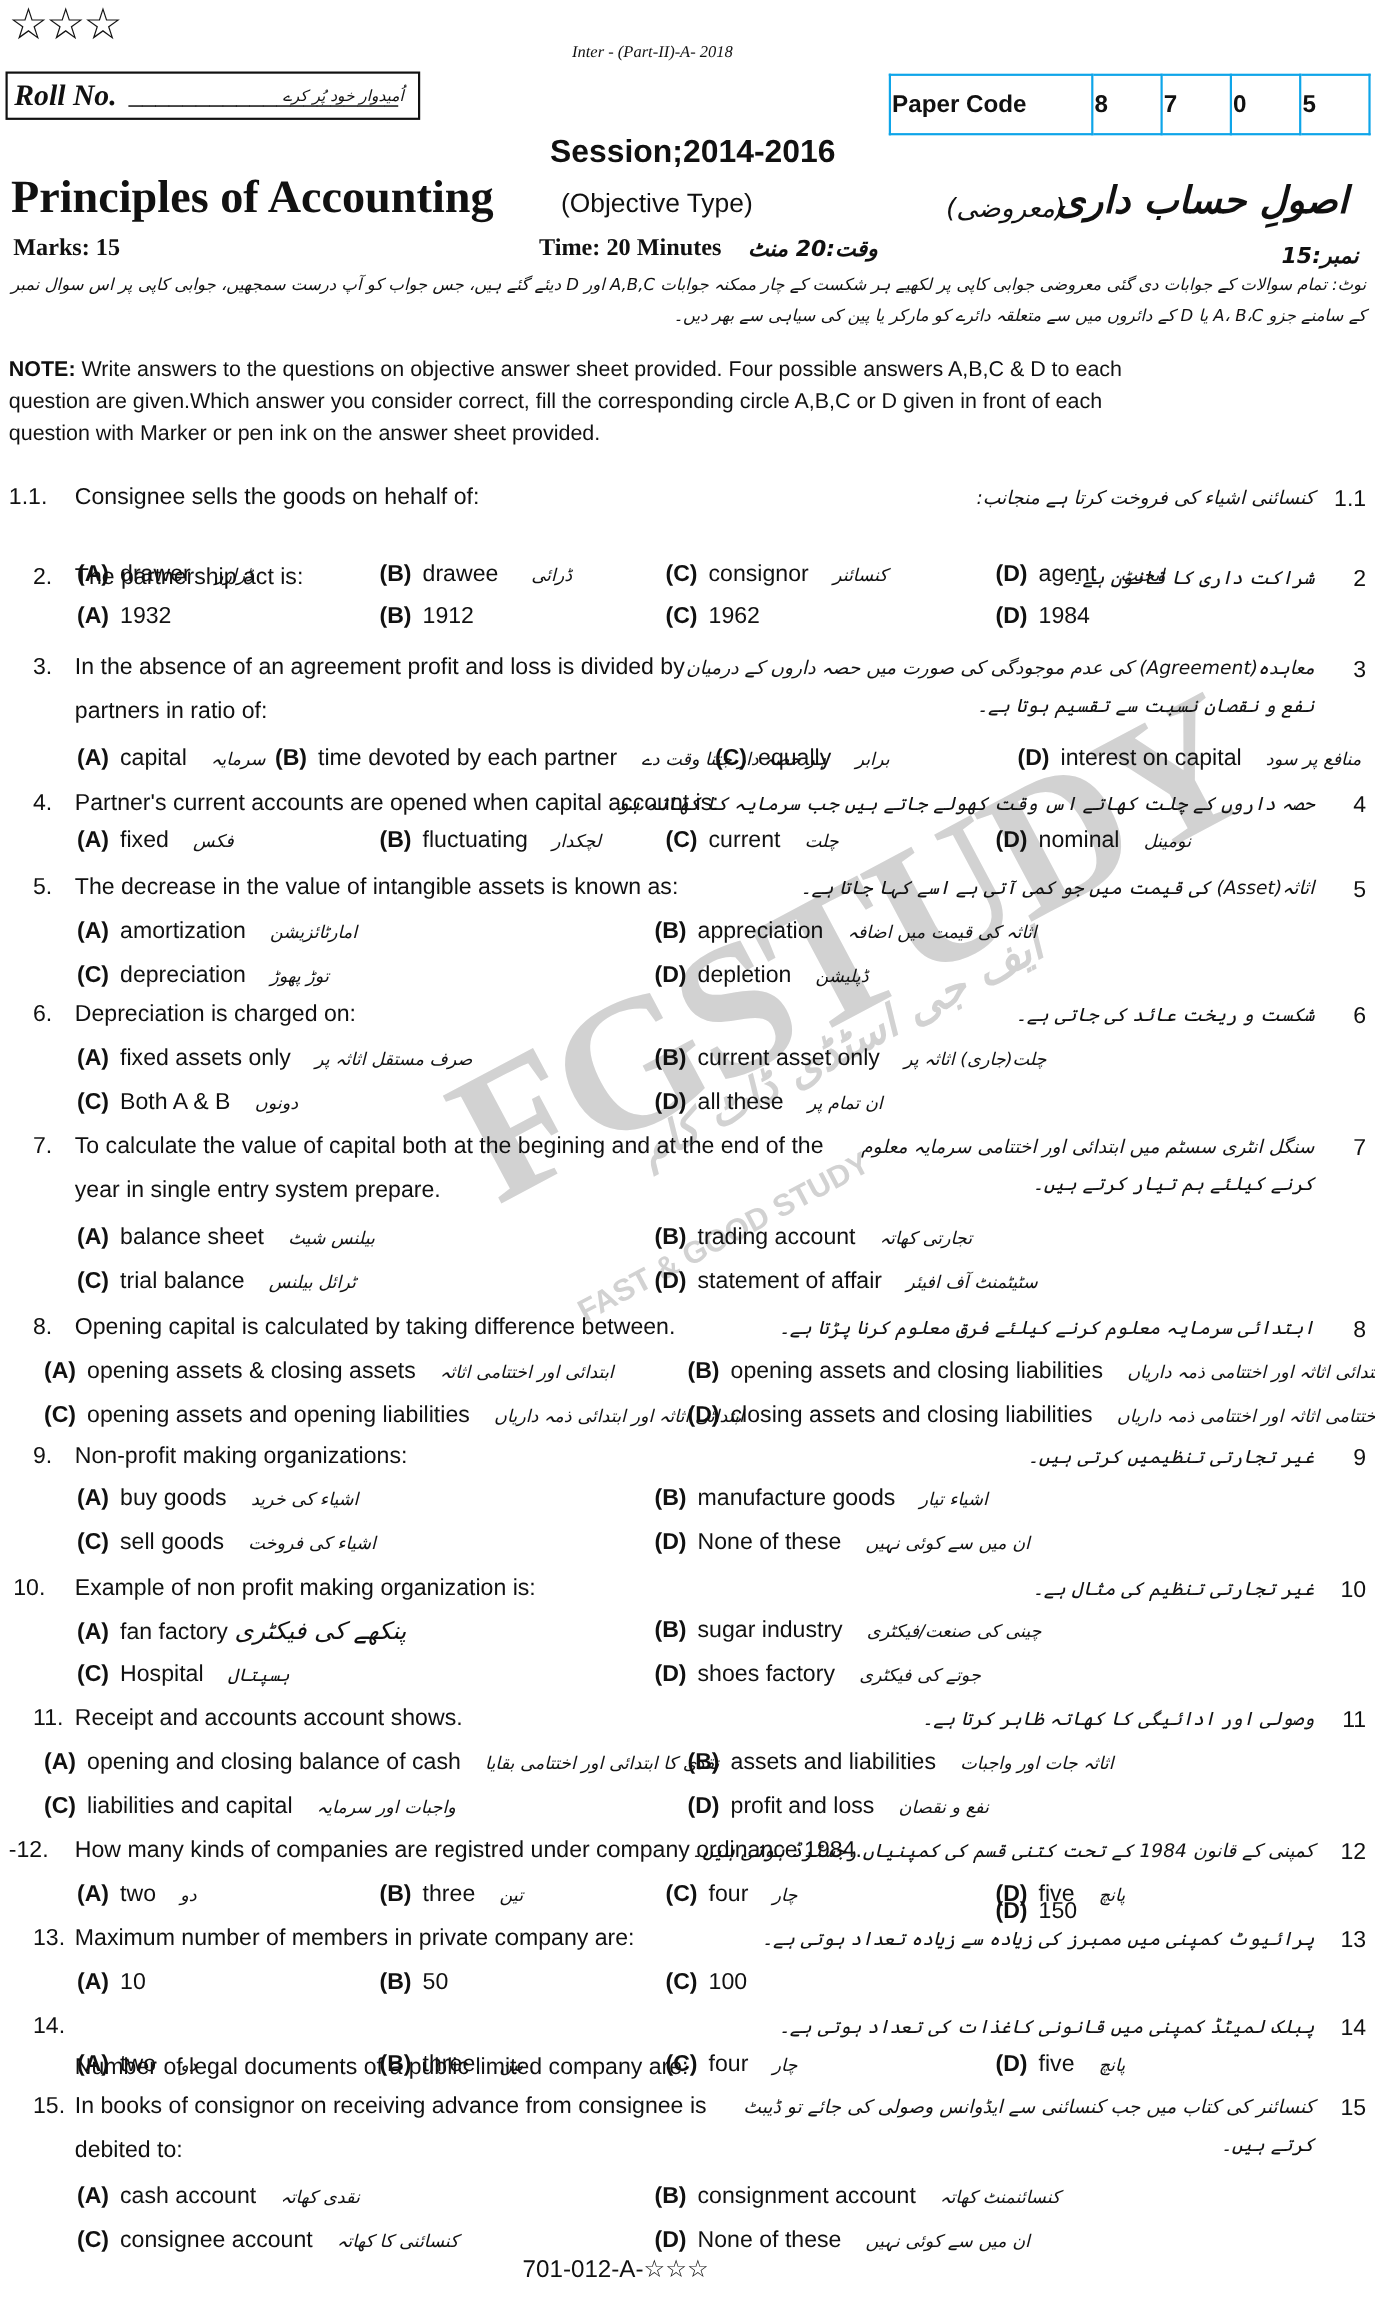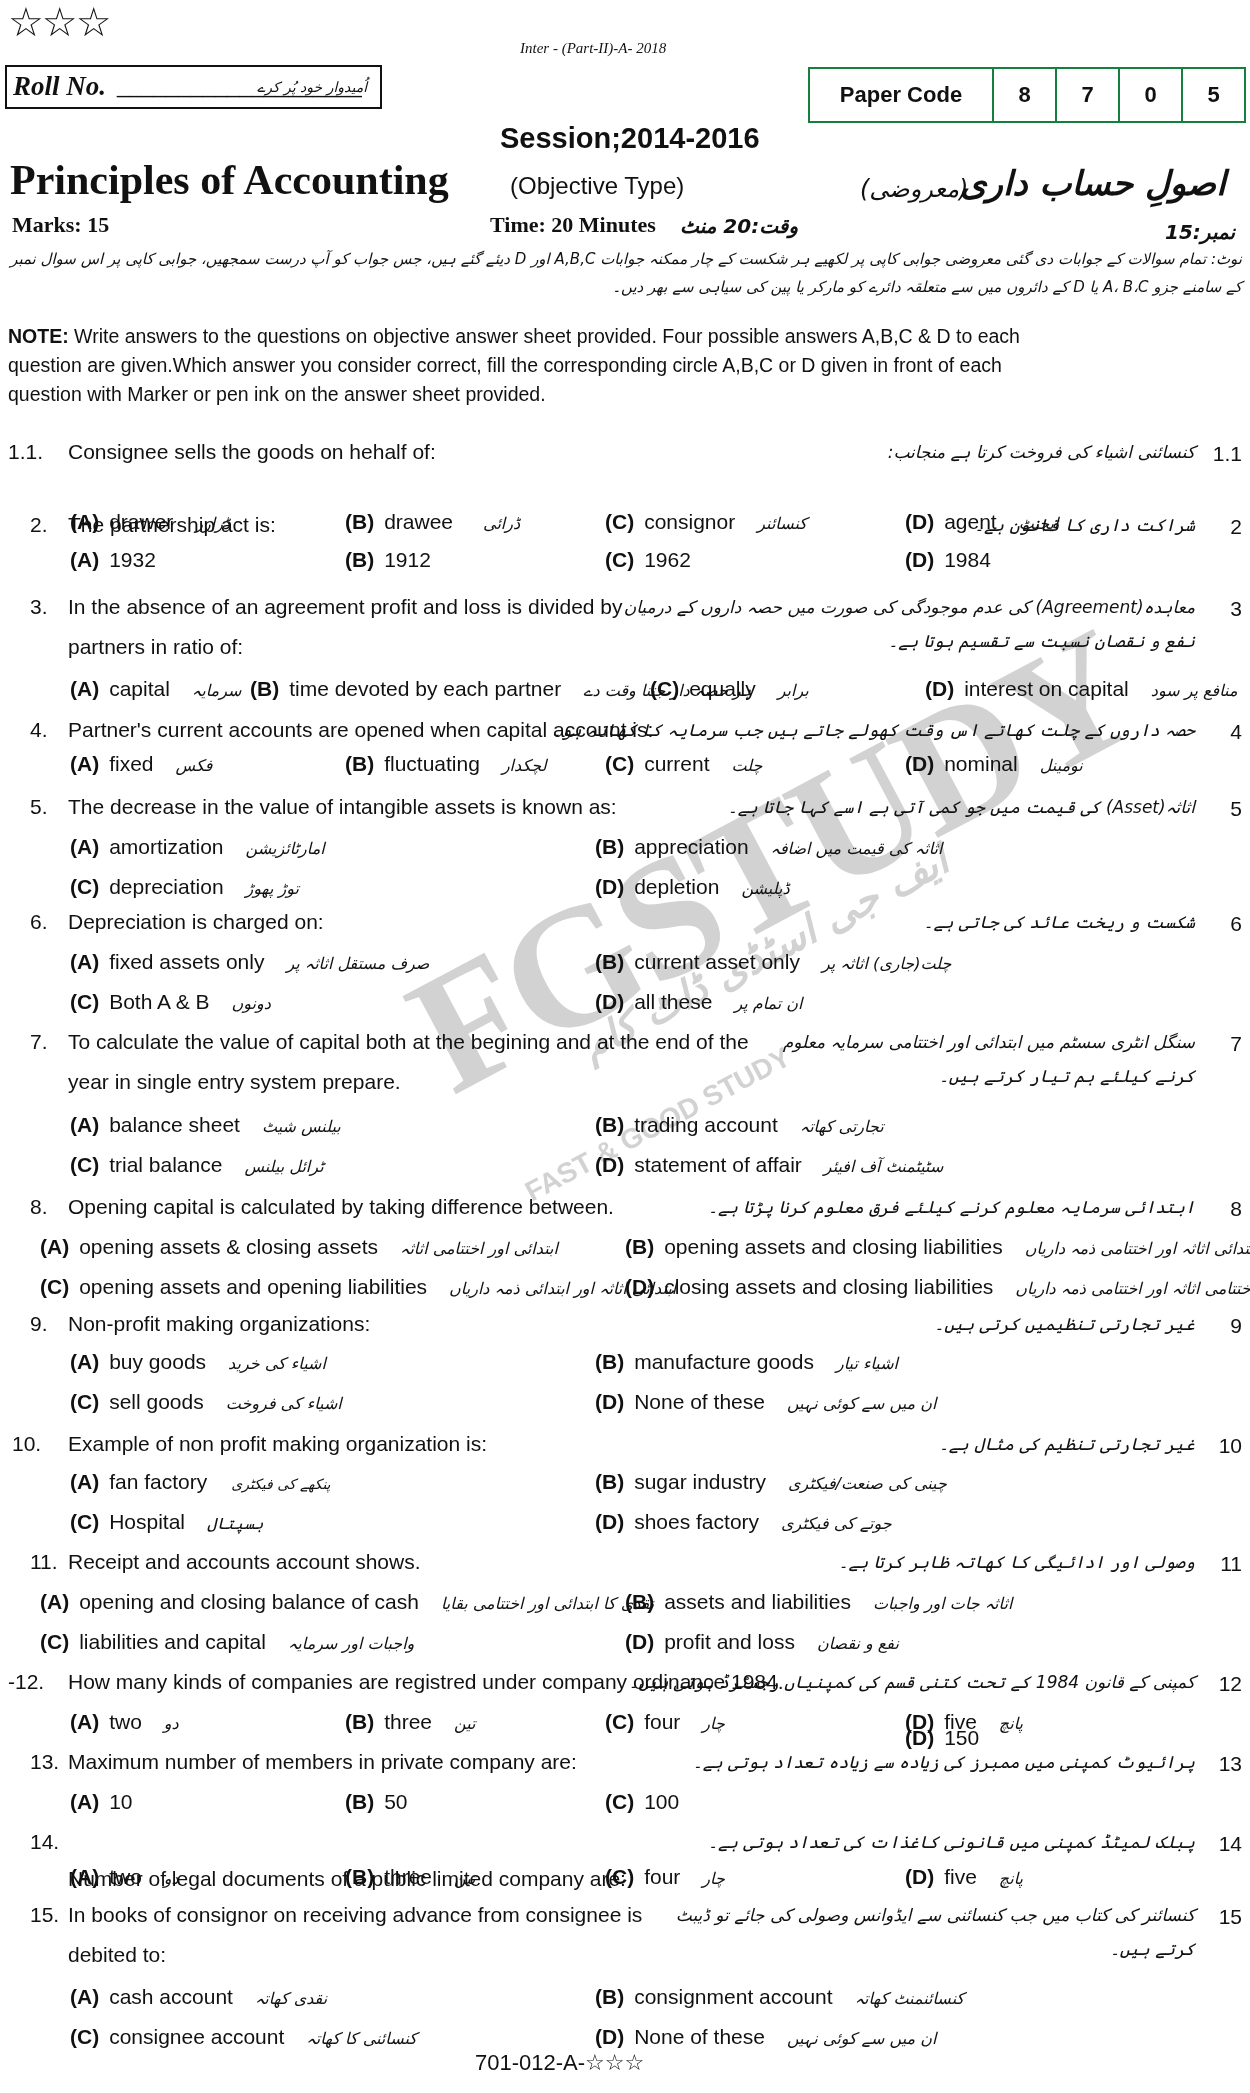--- a/index.html
+++ b/index.html
@@ -3,21 +3,21 @@
 <meta charset="utf-8">
 <style>
   html, body { margin:0; padding:0; background:#fff; }
   body { width:1250px; height:2093px; position:relative; overflow:hidden; color:#111; font-family:"Liberation Sans", sans-serif; }
   .abs { position:absolute; white-space:nowrap; }
   .serif { font-family:"Liberation Serif", serif; }
   .urdu { font-family:"DejaVu Sans", sans-serif; direction:rtl; unicode-bidi:embed; font-size:17px; font-style:italic; }
   .stars { font-size:40px; letter-spacing:-2px; line-height:1; }
   .rollbox { border:2px solid #111; }
   .code-table { border-collapse:collapse; }
-  .code-table td { border:2px solid #15803d; height:50px; text-align:center; font-weight:bold; font-size:22px; }
+  .code-table td { border:2px solid #0ea5e9; height:50px; font-weight:bold; font-size:22px; }
   .q { font-size:21px; }
   .opt { font-size:21px; }
   .opt b { font-weight:bold; margin-right:10px; }
   .wm { position:absolute; color:#d2d2d2; pointer-events:none; }
 </style>
 </head>
 <body>
 
 <div class="abs stars" style="left:8px;top:2px;">☆☆☆</div>
 <div class="abs serif" style="left:520px;top:40px;font-size:15px;font-style:italic;">Inter - (Part-II)-A- 2018</div>
@@ -139,21 +139,21 @@
     <div class="abs q" style="right:8px;top:1314px;">9</div>
     <div class="abs urdu" style="right:55px;top:1314px;">غیر تجارتی تنظیمیں کرتی ہیں۔</div>
     <div class="abs opt" style="left:70px;top:1350px;"><b>(A)</b><span>buy goods</span><span class="urdu" style="margin-left:22px;font-size:16px;">اشیاء کی خرید</span></div>
     <div class="abs opt" style="left:595px;top:1350px;"><b>(B)</b><span>manufacture goods</span><span class="urdu" style="margin-left:22px;font-size:16px;">اشیاء تیار</span></div>
     <div class="abs opt" style="left:70px;top:1390px;"><b>(C)</b><span>sell goods</span><span class="urdu" style="margin-left:22px;font-size:16px;">اشیاء کی فروخت</span></div>
     <div class="abs opt" style="left:595px;top:1390px;"><b>(D)</b><span>None of these</span><span class="urdu" style="margin-left:22px;font-size:16px;">ان میں سے کوئی نہیں</span></div>
     <div class="abs q" style="left:12px;top:1432px;">10.</div>
     <div class="abs q" style="left:68px;top:1432px;">Example of non profit making organization is:</div>
     <div class="abs q" style="right:8px;top:1434px;">10</div>
     <div class="abs urdu" style="right:55px;top:1434px;">غیر تجارتی تنظیم کی مثال ہے۔</div>
-    <div class="abs opt" style="left:70px;top:1470px;"><b>(A)</b><span>fan factory</span><span class="urdu" style="margin-left:24px;font-size:14px;">پنکھے کی فیکٹری</span></div>
+    <div class="abs opt" style="left:70px;top:1470px;"><b>(A)</b><span>fan factory</span><span class="urdu" style="margin-left:6px;font-size:22px;">پنکھے کی فیکٹری</span></div>
     <div class="abs opt" style="left:595px;top:1470px;"><b>(B)</b><span>sugar industry</span><span class="urdu" style="margin-left:22px;font-size:16px;">چینی کی صنعت/فیکٹری</span></div>
     <div class="abs opt" style="left:70px;top:1510px;"><b>(C)</b><span>Hospital</span><span class="urdu" style="margin-left:22px;font-size:16px;">ہسپتال</span></div>
     <div class="abs opt" style="left:595px;top:1510px;"><b>(D)</b><span>shoes factory</span><span class="urdu" style="margin-left:22px;font-size:16px;">جوتے کی فیکٹری</span></div>
     <div class="abs q" style="left:30px;top:1550px;">11.</div>
     <div class="abs q" style="left:68px;top:1550px;">Receipt and accounts account shows.</div>
     <div class="abs q" style="right:8px;top:1552px;">11</div>
     <div class="abs urdu" style="right:55px;top:1552px;">وصولی اور ادائیگی کا کھاتہ ظاہر کرتا ہے۔</div>
     <div class="abs opt" style="left:40px;top:1590px;"><b>(A)</b><span>opening and closing balance of cash</span><span class="urdu" style="margin-left:22px;font-size:16px;">نقدی کا ابتدائی اور اختتامی بقایا</span></div>
     <div class="abs opt" style="left:625px;top:1590px;"><b>(B)</b><span>assets and liabilities</span><span class="urdu" style="margin-left:22px;font-size:16px;">اثاثہ جات اور واجبات</span></div>
     <div class="abs opt" style="left:40px;top:1630px;"><b>(C)</b><span>liabilities and capital</span><span class="urdu" style="margin-left:22px;font-size:16px;">واجبات اور سرمایہ</span></div>

